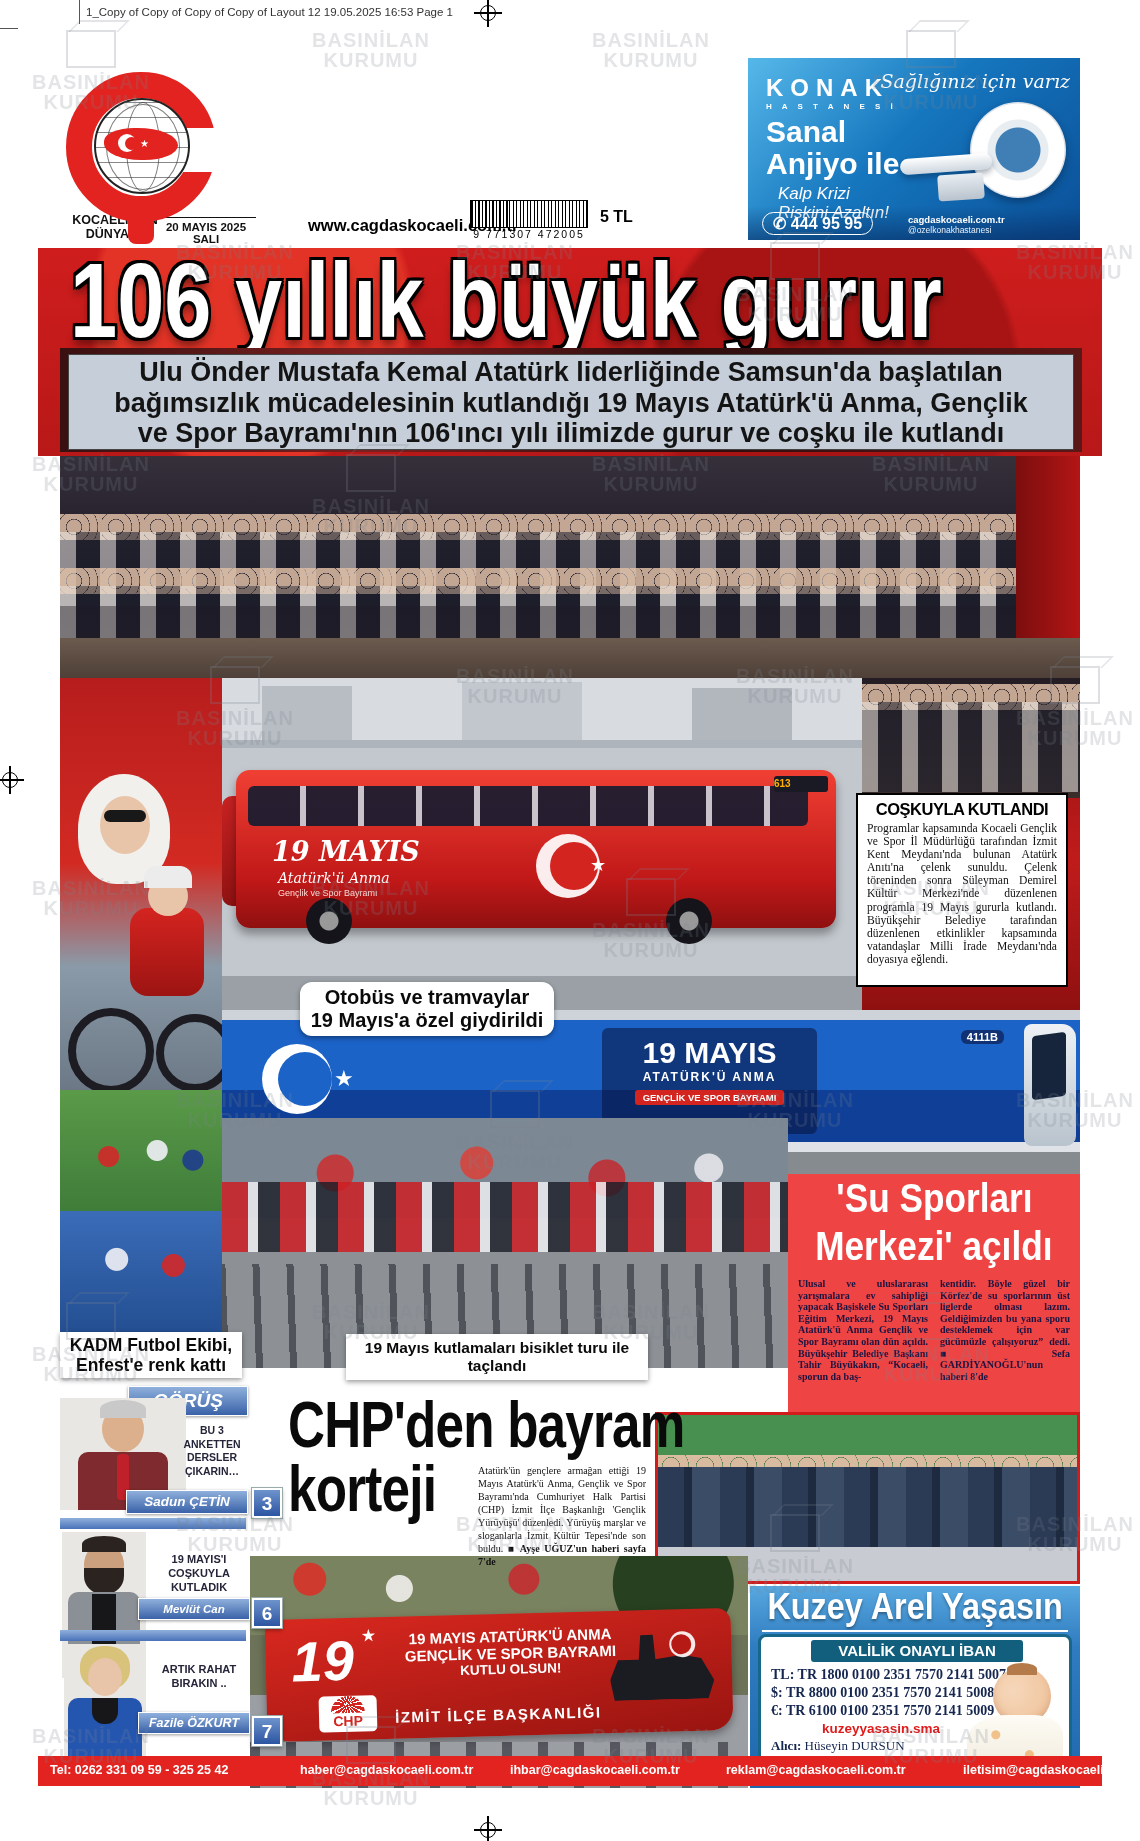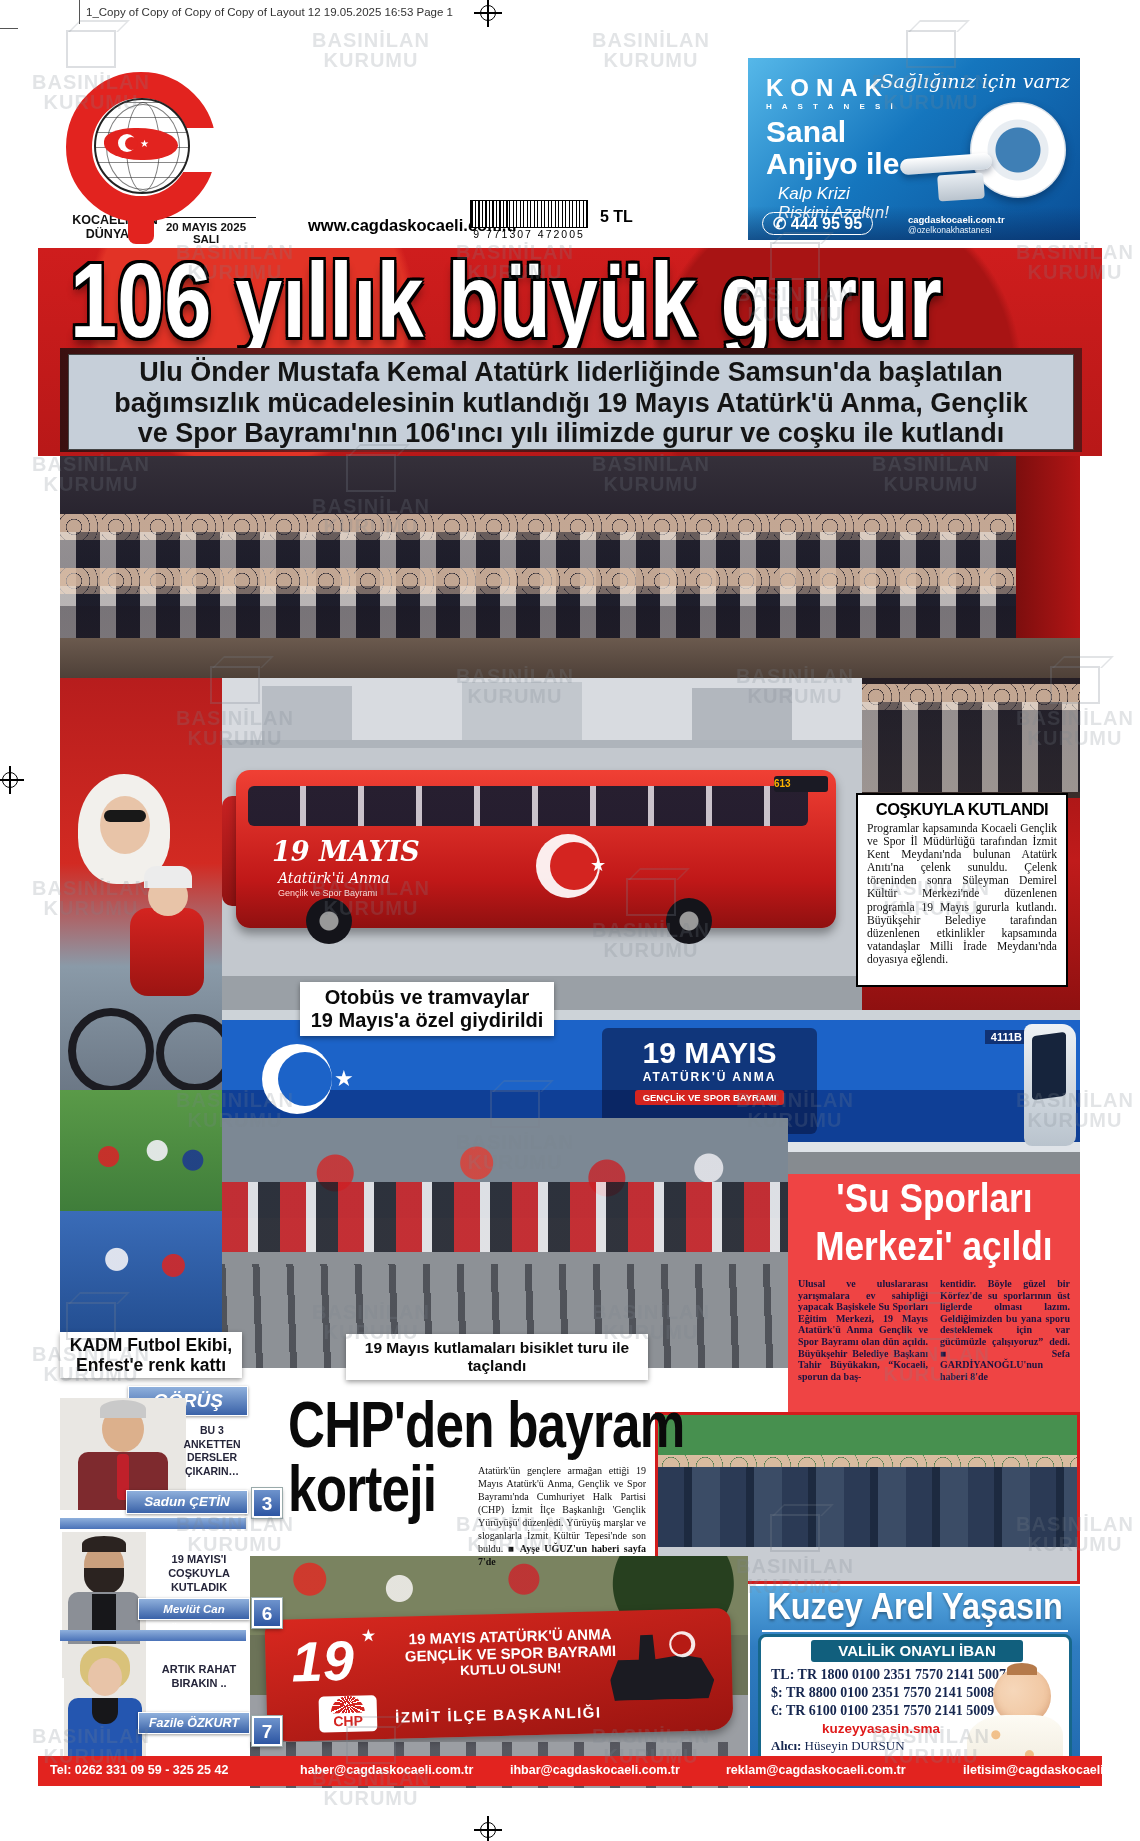--- a/index.html
+++ b/index.html
@@ -277,35 +277,35 @@
       <div class="wheel" style="left:430px;"></div>
     </div>
     <div class="abs" style="left:0;bottom:0;width:100%;height:34px;background:#9aa0a6;"></div>
   </div>
 
   <div class="abs" id="coskuyla">
     <div class="ttl">COŞKUYLA KUTLANDI</div>
     <div class="bdy">Programlar kapsamında Kocaeli Gençlik ve Spor İl Müdürlüğü tarafından İzmit Kent Meydanı'nda bulunan Atatürk Anıtı'na çelenk sunuldu. Çelenk töreninden sonra Süleyman Demirel Kültür Merkezi'nde düzenlenen programla 19 Mayıs gururla kutlandı. Büyükşehir Belediye tarafından düzenlenen etkinlikler kapsamında vatandaşlar Milli İrade Meydanı'nda doyasıya eğlendi.</div>
   </div>
 
-  <div class="cap-box" style="left:300px;top:982px;width:254px;padding:4px 0;font-weight:800;font-size:20px;line-height:23px;">
+  <div class="cap-box" style="left:300px;top:982px;width:254px;padding:4px 0;font-weight:800;font-size:20px;line-height:23px;border-radius:12px;">
     <div>Otobüs ve tramvaylar</div>
     <div>19 Mayıs'a özel giydirildi</div>
   </div>
 
   <div class="photo" id="tram-photo">
     <div class="abs" style="left:40px;top:34px;width:70px;height:70px;border-radius:50%;background:#fff;"></div>
     <div class="abs" style="left:56px;top:42px;width:54px;height:54px;border-radius:50%;background:#1c63c8;"></div>
     <div class="abs" style="left:112px;top:56px;color:#fff;font-size:22px;">★</div>
     <div class="tram-panel">
       <div style="font-weight:800;font-size:30px;margin-top:8px;">19 MAYIS</div>
       <div style="font-weight:700;font-size:12px;letter-spacing:2px;">ATATÜRK'Ü ANMA</div>
       <div style="display:inline-block;margin-top:6px;background:#d42420;color:#fff;font-weight:700;font-size:9.5px;padding:2px 8px;border-radius:3px;">GENÇLİK VE SPOR BAYRAMI</div>
     </div>
-    <div class="abs" style="right:52px;top:20px;background:rgba(8,18,60,.6);color:#fff;font-size:11px;font-weight:700;padding:1px 6px;border-radius:0;">4111B</div>
+    <div class="abs" style="right:76px;top:20px;background:rgba(8,18,60,.6);color:#fff;font-size:11px;font-weight:700;padding:1px 6px;border-radius:6px;">4111B</div>
     <div class="tram-cab"></div>
   </div>
 
   <div class="photo" id="cyclists-photo">
     <div class="cy-band"></div>
     <div class="cy-road"></div>
   </div>
 
   <div class="photo" id="kadm-photo">
     <div class="kadm-top"></div>

